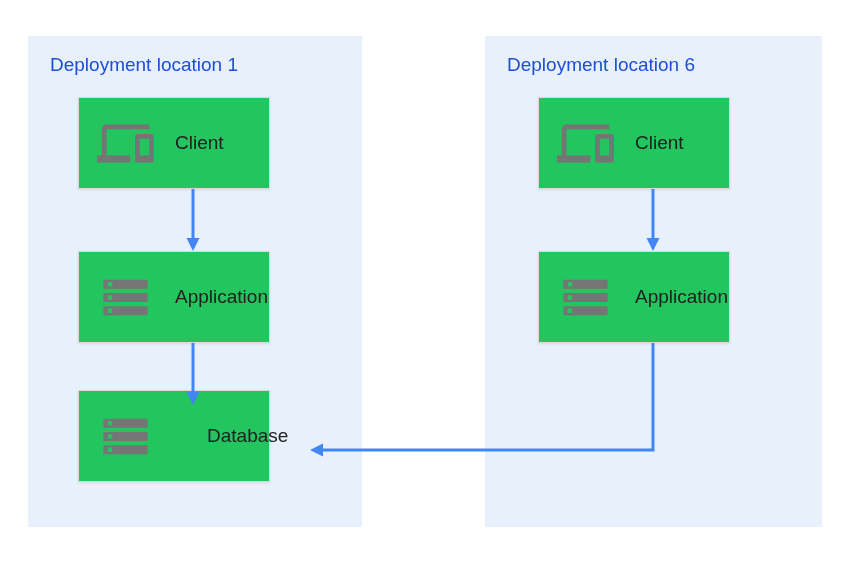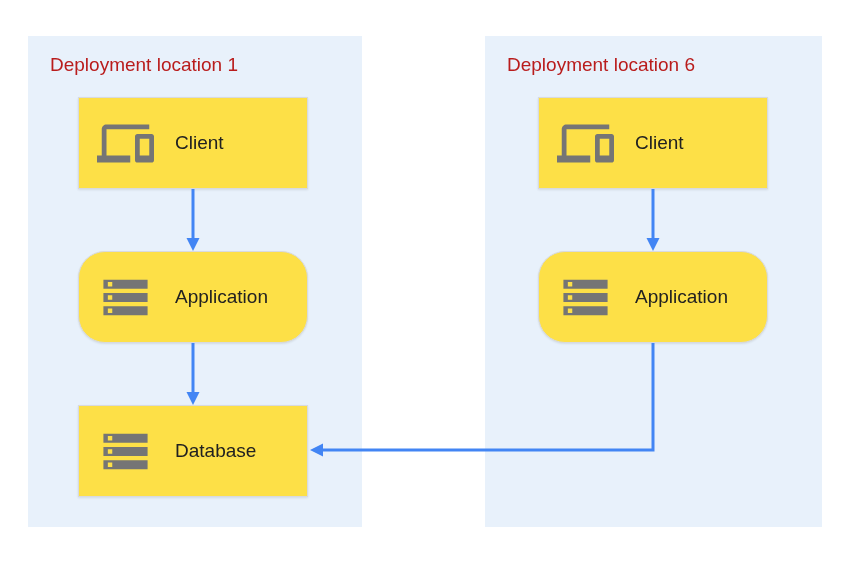--- a/index.html
+++ b/index.html
@@ -22,40 +22,40 @@
     background: #e8f1fb;
   }
   .zone-1 { left: 28px;  width: 334px; }
   .zone-2 { left: 485px; width: 337px; }
   .zone-label {
     position: absolute;
     top: 17px;
     left: 22px;
     font-size: 19px;
     line-height: 24px;
-    color: #b91c1c;
+    color: #1d4ed8;
     white-space: nowrap;
   }
   .node {
     position: absolute;
-    width: 230px;
+    width: 192px;
     height: 92px;
-    background: #fde047;
+    background: #22c55e;
     border: 1px solid #d8dade;
     box-shadow: 0 1px 2px rgba(60,64,67,0.12);
     box-sizing: border-box;
     display: flex;
     align-items: center;
     padding-left: 18px;
   }
   .zone-1 .node { left: 50px; }
   .zone-2 .node { left: 53px; }
   .node-row-1 { top: 61px; }
-  .node-row-2 { top: 215px; border-radius: 27px; }
-  .node-row-3 { top: 369px; }
+  .node-row-2 { top: 215px; }
+  .node-row-3 { top: 354px; gap: 32px; }
   .node-icon {
     width: 57px;
     height: 57px;
     flex: 0 0 57px;
     margin-right: 21px;
     display: flex;
     align-items: center;
     justify-content: center;
   }
   .node-icon svg { display: block; }

